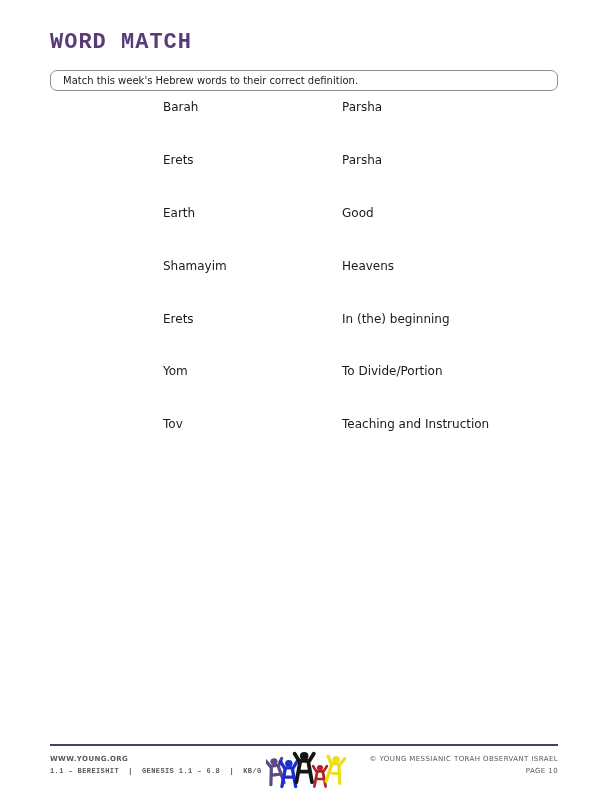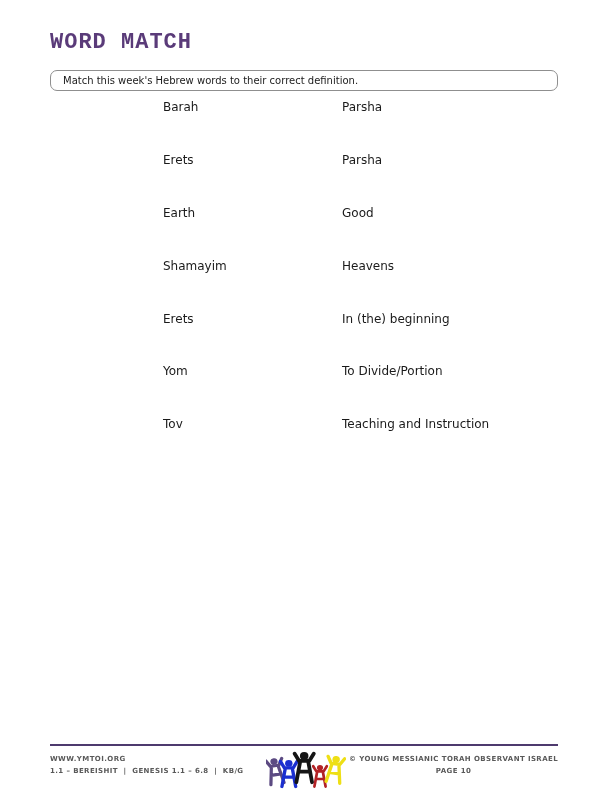--- a/index.html
+++ b/index.html
@@ -45,26 +45,26 @@
     width:508px;height:2px;
   }
   .footer-left{
     position:absolute;left:50px;top:753px;
     font-size:7px;font-weight:bold;
     letter-spacing:0.4px;
     line-height:12px;
   }
   .footer-right{
     position:absolute;right:54px;top:753px;
-    font-size:7px;font-weight:bold;
+    font-size:7px;font-weight:normal;
     letter-spacing:0.4px;
     line-height:12px;
-    text-align:center;
+    text-align:right;
   }
-  .lesson-line{white-space:pre;}
+  .lesson-line{white-space:pre;font-family:Liberation Mono, monospace;}
   .logo{
     position:absolute;left:266px;top:747px;
     width:80px;height:44px;
   }
   .logo svg{display:block;width:80px;height:44px;}
 </style>
 </head>
 <body>
 
 <div class="page">
@@ -102,21 +102,21 @@
     </div>
     <div class="match-row">
       <span class="word">Tov</span>
       <span class="definition">Teaching and Instruction</span>
     </div>
   </div>
 
   <div class="footer-rule" style="background-color: rgb(78, 58, 110);"></div>
 
   <div class="footer-left" style="color: rgb(89, 89, 89);">
-    <div>WWW.YMTOI.ORG</div>
+    <div>WWW.YOUNG.ORG</div>
     <div class="lesson-line">1.1 – BEREISHIT  |  GENESIS 1.1 – 6.8  |  KB/G</div>
   </div>
 
   <div class="logo">
     <svg viewBox="0 0 80 44">
       <g transform="translate(0,11) rotate(-9,10,13) scale(0.95)" style="color: rgb(92, 74, 130);">
         <ellipse cx="10" cy="3.5" rx="3.8" ry="3.5" fill="currentColor"></ellipse>
         <path d="M6.5,8 L3,27 M13.5,8 L17,27 M6.5,8 L13.5,8 M4.8,17.5 L15.2,17.5 M5.5,8 L1.5,1.5 M14.5,8 L18.5,1.5" stroke="currentColor" stroke-width="3.4" fill="none" stroke-linecap="round"></path>
       </g>
       <g transform="translate(13,13) scale(0.98)" style="color: rgb(27, 47, 208);">

